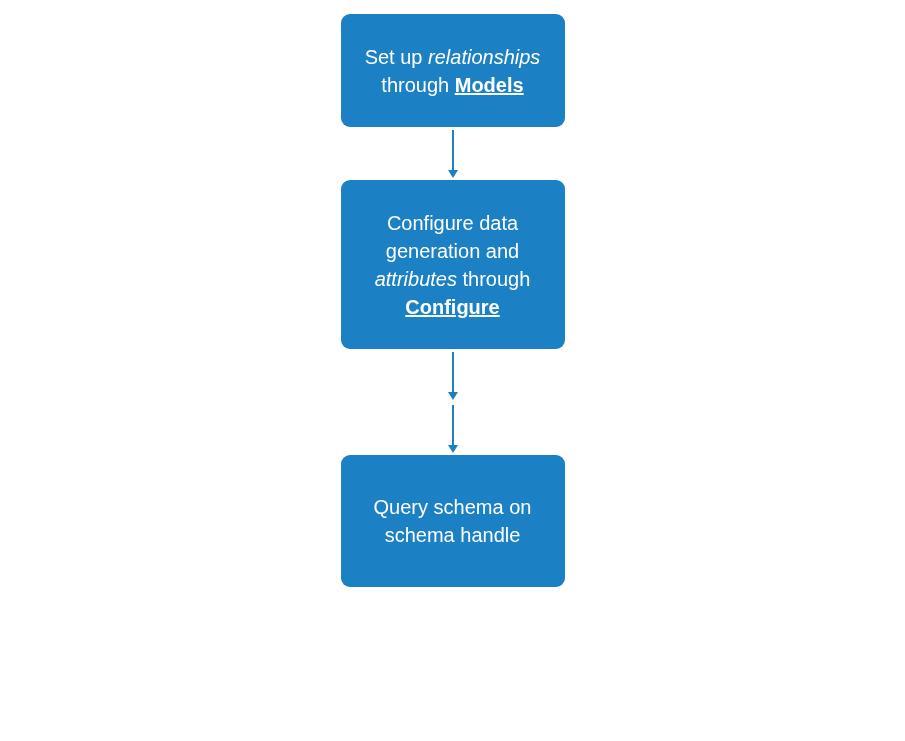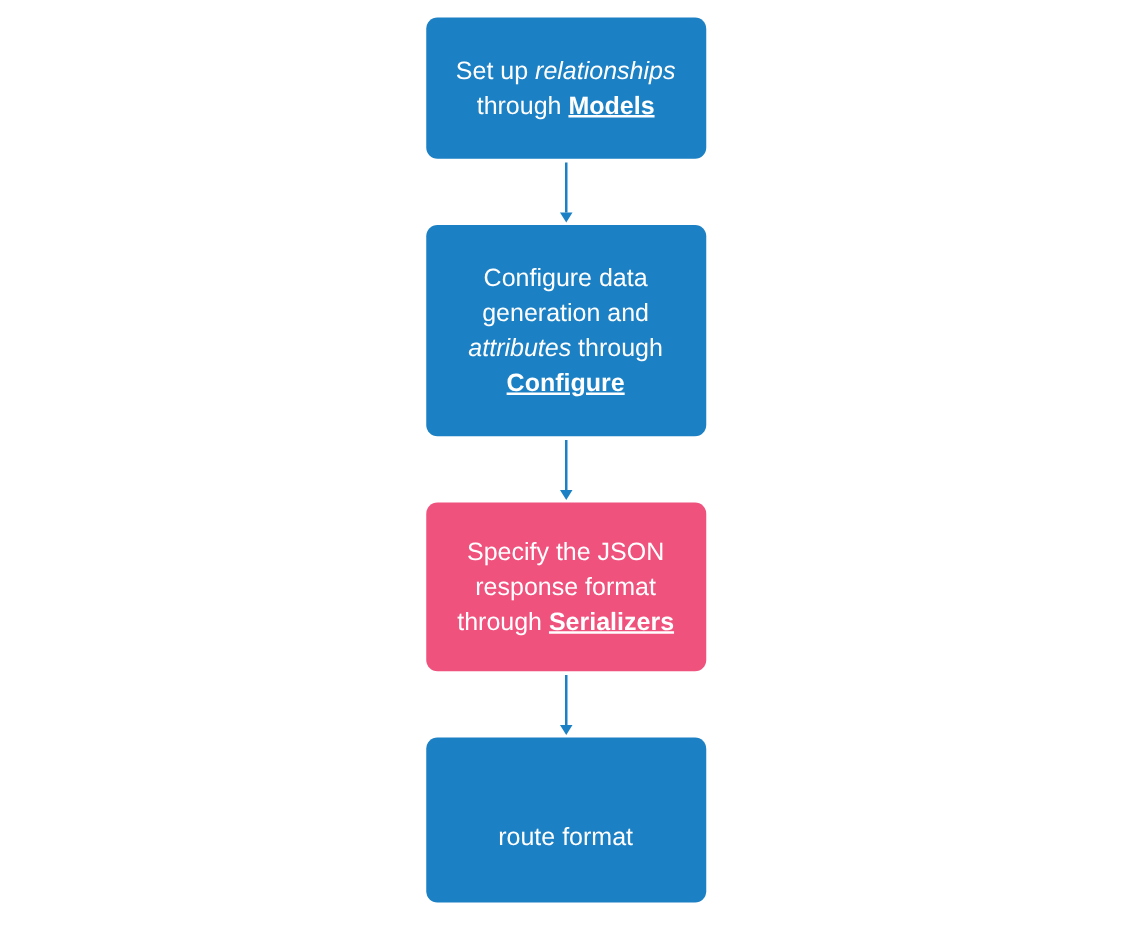--- a/index.html
+++ b/index.html
@@ -77,26 +77,23 @@
 
   <div class="node n2" style="background-color: rgb(27, 128, 196); align-items: center;">
     <div><span>Configure data</span><br><span>generation and</span><br><span class="italic">attributes</span><span> through</span><br><span class="bold">Configure</span></div>
   </div>
 
   <div class="arrow">
     <div class="arrow-line" style="background-color: rgb(27, 128, 196);"></div>
     <div class="arrow-head" style="border-top-color: rgb(27, 128, 196);"></div>
   </div>
 
-  <div class="node n3" style="background-color: rgb(240, 82, 126);">
-    <div><span>Specify the JSON</span><br><span>response format</span><br><span>through </span><span class="bold">Serializers</span></div>
-  </div>
 
   <div class="arrow">
     <div class="arrow-line" style="background-color: rgb(27, 128, 196);"></div>
     <div class="arrow-head" style="border-top-color: rgb(27, 128, 196);"></div>
   </div>
 
   <div class="node n4" style="background-color: rgb(27, 128, 196);">
-    <div><br><span>route format</span></div>
+    <div><span>Query schema on</span><br><span>schema handle</span></div>
   </div>
 
 </div>
 
 </body></html>

